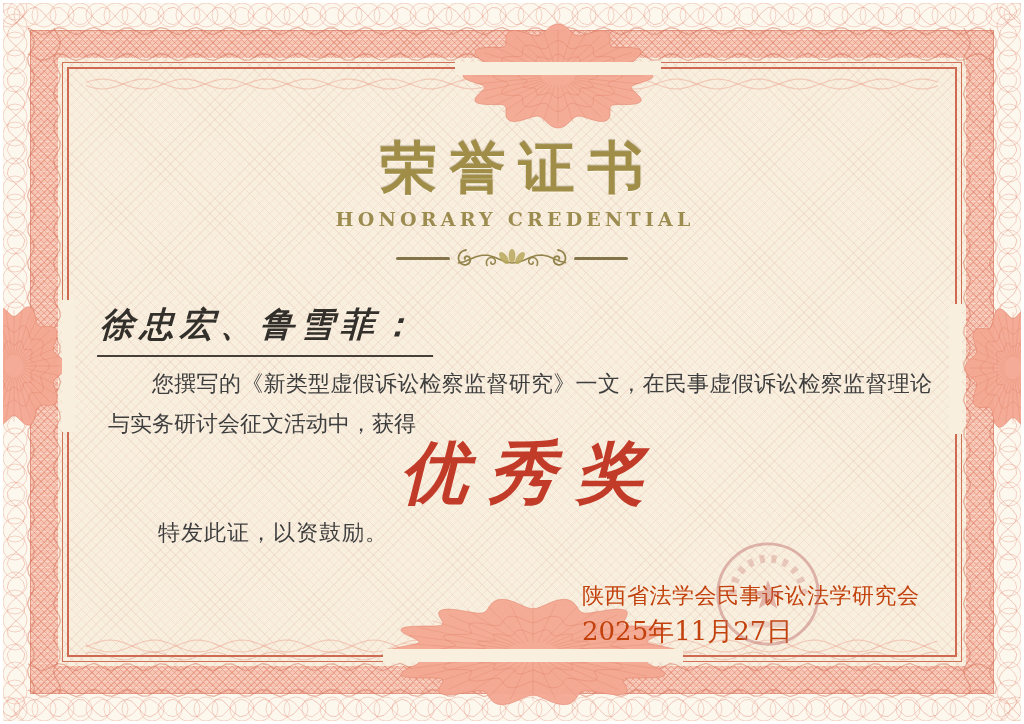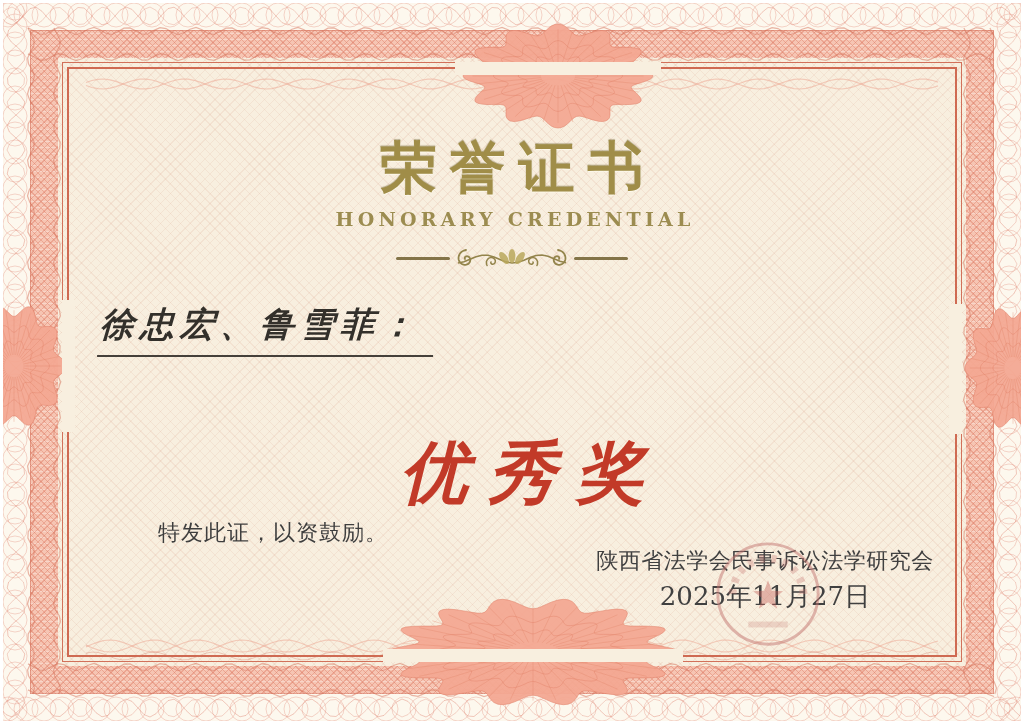--- a/index.html
+++ b/index.html
@@ -47,21 +47,21 @@
     font-size:22px;line-height:40px;color:#3e3e3e;text-indent:2em;text-align:justify;}
 
   .award{position:absolute;left:0;right:0;top:432px;text-align:center;
     font-family:"DejaVu Serif","Liberation Serif",serif;font-weight:700;font-style:italic;
     font-size:68px;line-height:1.2;letter-spacing:20px;padding-left:20px;
     color:#c23a28;transform:translateX(10px);}
 
   .closing{position:absolute;left:158px;top:518px;font-size:22px;line-height:30px;
     letter-spacing:1px;color:#3e3e3e;font-family:Liberation Serif, serif;}
 
-  .footer{position:absolute;left:582px;top:546px;width:366px;text-align:center;color:#404040;}
+  .footer{position:absolute;left:582px;top:581px;width:366px;color:#c2410c;}
   .footer .issuer{font-size:22px;line-height:30px;letter-spacing:.5px;}
   .footer .date{font-size:26px;line-height:30px;margin-top:5px;
     font-family:"DejaVu Serif","Liberation Serif",serif;}
 
   .seal{position:absolute;left:709px;top:535px;width:118px;height:118px;opacity:.5;z-index:5;}
 
   
   .scan-edge{position:absolute;inset:0;border:3px solid #ffffff;z-index:50;pointer-events:none;}
 </style>
 </head>
@@ -469,20 +469,21 @@
         <path d="M491.0 16.0L490.9 16.3L490.8 16.6L490.9 17.0L491.0 17.4L491.3 17.7L491.7 18.0L492.2 18.2L492.8 18.2L493.4 18.1L494.0 17.9L494.5 17.4L494.9 16.9L495.2 16.1L495.3 15.3L495.3 14.5L494.9 13.7L494.4 12.9L493.7 12.3L492.8 11.8L491.8 11.6L490.7 11.6L489.6 11.9L488.5 12.4L487.7 13.3L487.0 14.3L486.5 15.5L486.4 16.9L486.6 18.2L487.1 19.5" fill="none" stroke="#93844b" stroke-width="1.5" stroke-linecap="round"></path>
         <path d="M533.0 16.0L533.1 16.3L533.2 16.6L533.1 17.0L533.0 17.4L532.7 17.7L532.3 18.0L531.8 18.2L531.2 18.2L530.6 18.1L530.0 17.9L529.5 17.4L529.1 16.9L528.8 16.1L528.7 15.3L528.7 14.5L529.1 13.7L529.6 12.9L530.3 12.3L531.2 11.8L532.2 11.6L533.3 11.6L534.4 11.9L535.5 12.4L536.3 13.3L537.0 14.3L537.5 15.5L537.6 16.9L537.4 18.2L536.9 19.5" fill="none" stroke="#93844b" stroke-width="1.5" stroke-linecap="round"></path>
         <path d="M458.0,17.0L464.0,15.7L470.0,13.3L476.0,10.7L482.0,9.2L488.0,9.3L494.0,11.0L500.0,13.6L506.0,15.9L512.0,17.0L518.0,16.3L524.0,14.2L530.0,11.5L536.0,9.5L542.0,9.0L548.0,10.3L554.0,12.7L560.0,15.3L566.0,16.8" fill="none" stroke="#93844b" stroke-width="1.6"></path>
         <ellipse cx="512" cy="10" rx="3.4" ry="7" fill="#b9a75c" opacity="0.85" transform="rotate(0 512 10)"></ellipse>
         <ellipse cx="504" cy="12" rx="3.4" ry="7" fill="#b9a75c" opacity="0.85" transform="rotate(-35 504 12)"></ellipse>
         <ellipse cx="520" cy="12" rx="3.4" ry="7" fill="#b9a75c" opacity="0.85" transform="rotate(35 520 12)"></ellipse>
       </svg>
 
     <div class="recipients">徐忠宏、鲁雪菲：</div>
 
+    <div class="body-text">您撰写的《新类型虚假诉讼检察监督研究》一文，在民事虚假诉讼检察监督理论与实务研讨会征文活动中，获得</div>
 
     <div class="award">优秀奖</div>
 
     <div class="closing">特发此证，以资鼓励。</div>
 
     <svg class="seal" viewBox="0 0 120 120">
       <circle cx="60" cy="60" r="51" fill="none" stroke="#c47772" stroke-width="3"></circle>
       <path d="M 24 60 A 36 36 0 1 1 96 60" fill="none" stroke="#c47772" stroke-width="8" stroke-dasharray="5 7" opacity="0.65"></path>
       <polygon fill="#c4615c" opacity="0.85" points="60,46 63.8,56.8 75.2,57.1 66.1,64 69.4,74.9 60,68.4 50.6,74.9 53.9,64 44.8,57.1 56.2,56.8"></polygon>
       <rect x="40" y="88" width="40" height="6" fill="#c47772" opacity="0.5"></rect>

